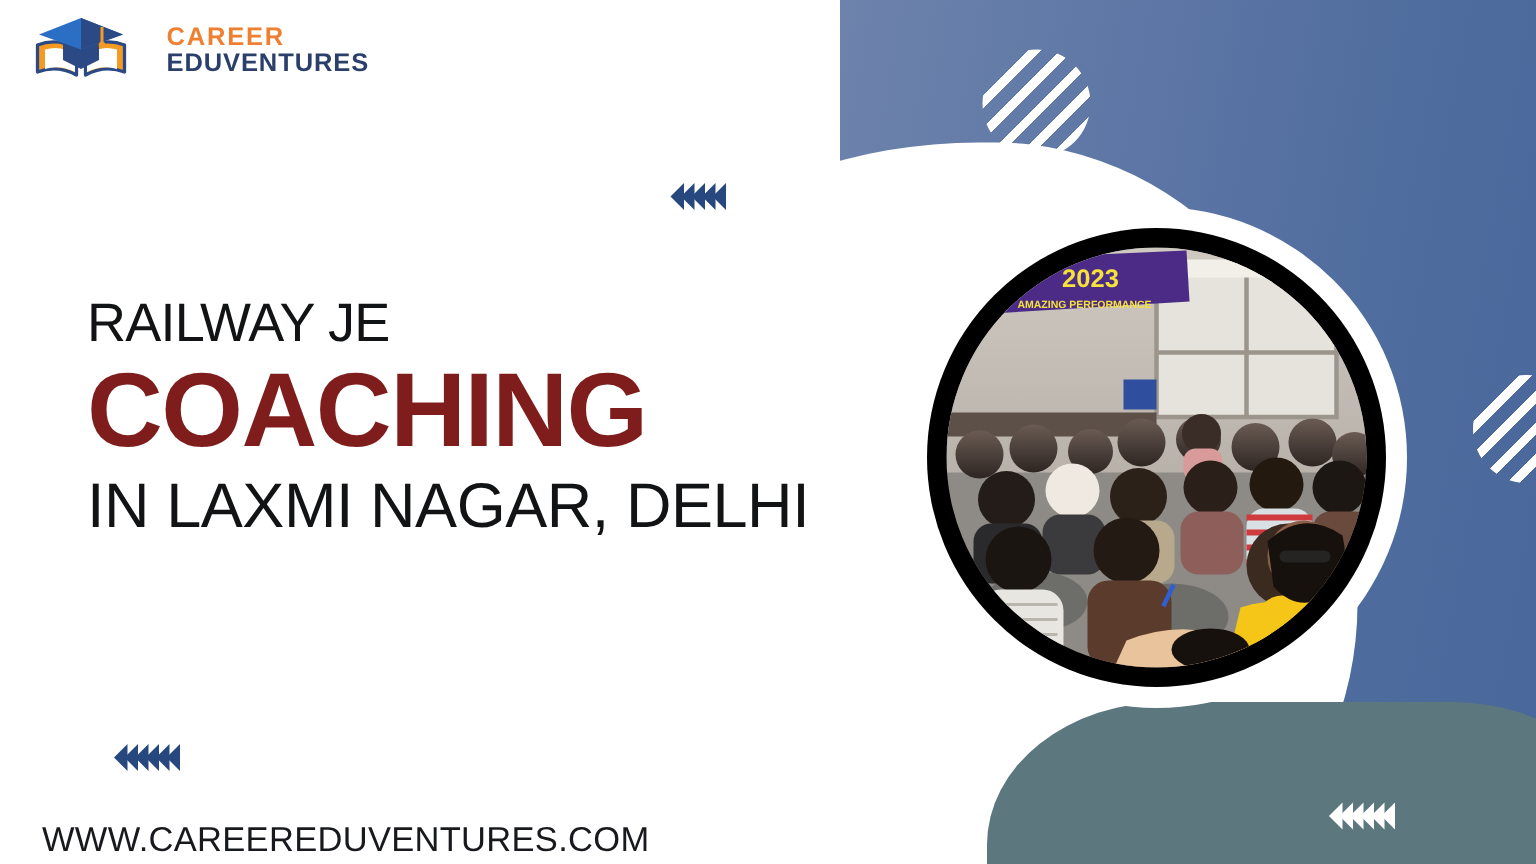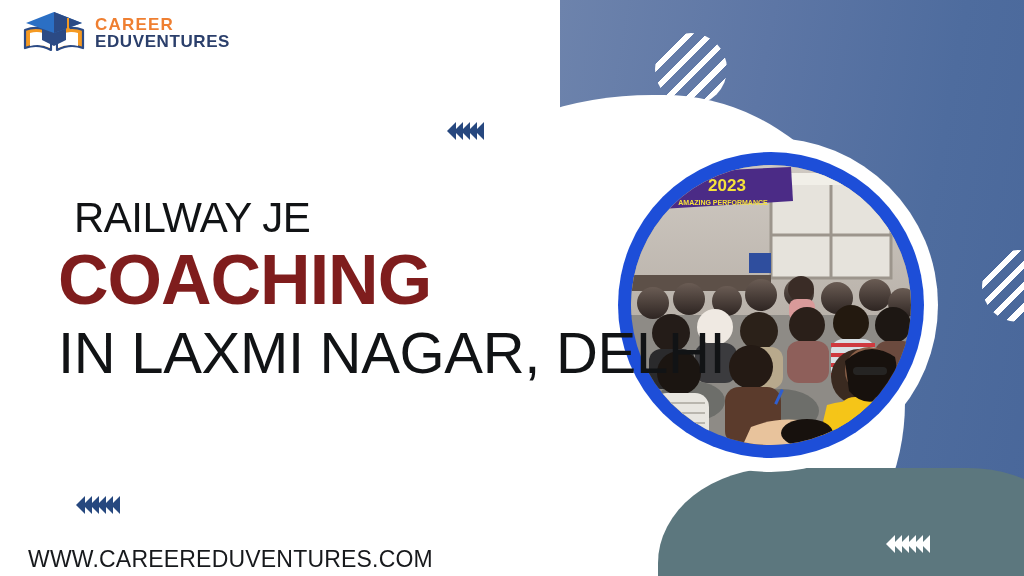--- a/index.html
+++ b/index.html
@@ -81,40 +81,40 @@
   }
 
   
   .photo-ring {
     position: absolute;
     left: 618px;
     top: 152px;
     width: 306px;
     height: 306px;
     border-radius: 50%;
-    background: #1d4ed8;
+    background: #000000;
     box-shadow: 0 0 0 14px #ffffff;
   }
   .photo-inner {
     position: absolute;
     inset: 13px;
     border-radius: 50%;
     overflow: hidden;
     background: #8e8b86;
   }
   .photo-svg { display: block; width: 100%; height: 100%; }
 
   
   .logo {
     position: absolute;
     left: 22px;
     top: 10px;
     display: flex;
     align-items: center;
-    gap: 9px;
+    gap: 25px;
   }
   .logo-mark { width: 64px; height: 46px; display: block; }
   .logo-text { line-height: 1.02; }
   .logo-line1 {
     font-size: 17px;
     font-weight: bold;
     letter-spacing: 1.2px;
     color: #ef7f31;
   }
   .logo-line2 {
@@ -151,39 +151,38 @@
   }
 
   
   .headline {
     position: absolute;
     left: 58px;
     top: 196px;
     width: 520px;
   }
   .h-line1 {
-    font-size: 42px;
+    font-size: 36px;
     font-weight: normal;
     letter-spacing: -0.5px;
     color: #111315;
     line-height: 1.06;
     white-space: nowrap;
-    margin-left: 16px;
   }
   .h-line2 {
     font-size: 70px;
     font-weight: bold;
     letter-spacing: -1px;
     color: #7f1d1d;
     line-height: 1.06;
     margin-top: 2px;
     white-space: nowrap;
   }
   .h-line3 {
-    font-size: 58px;
+    font-size: 42px;
     font-weight: normal;
     letter-spacing: -0.3px;
     color: #111315;
     line-height: 1.1;
     margin-top: 4px;
     white-space: nowrap;
   }
 
   
   .footer-url {

